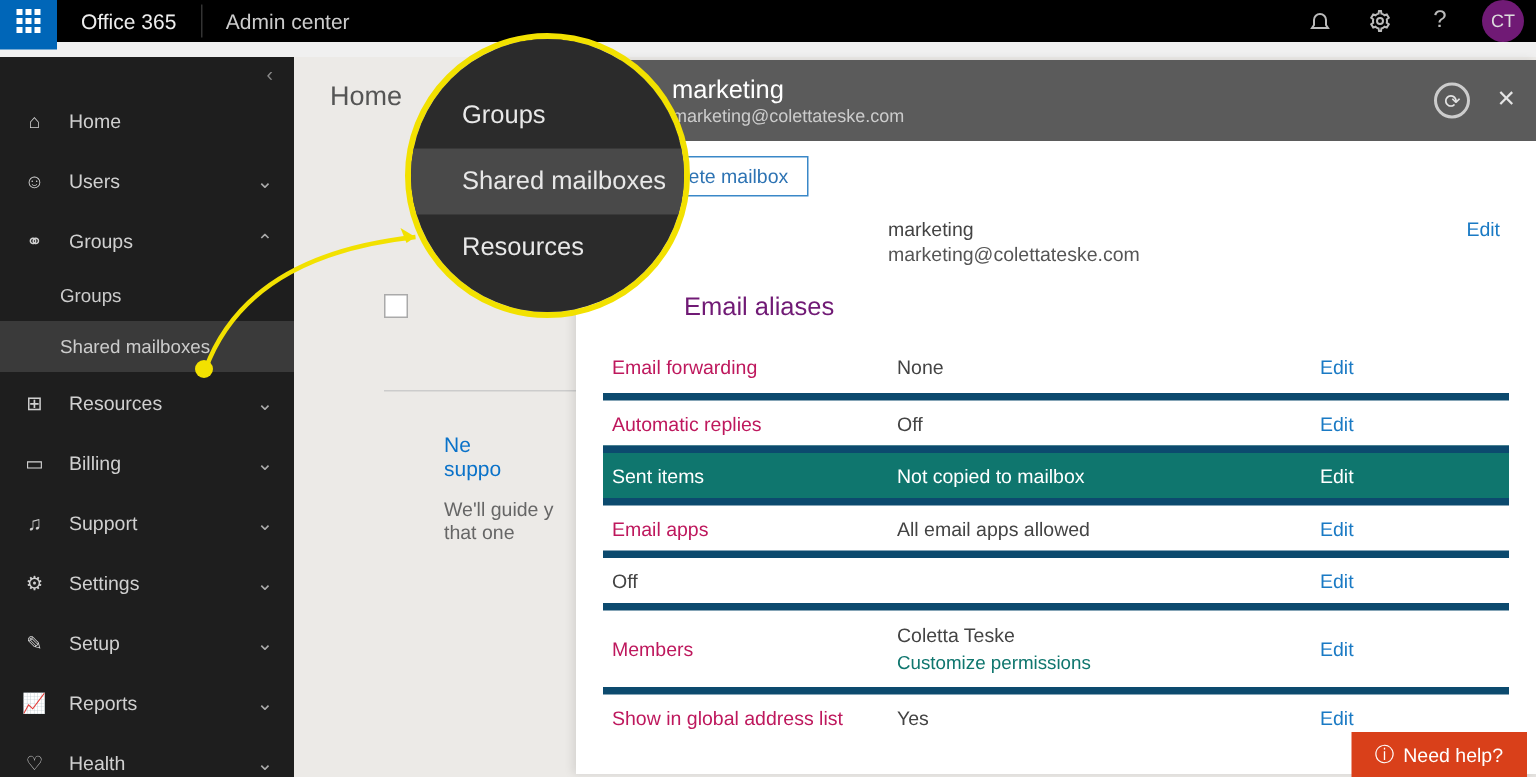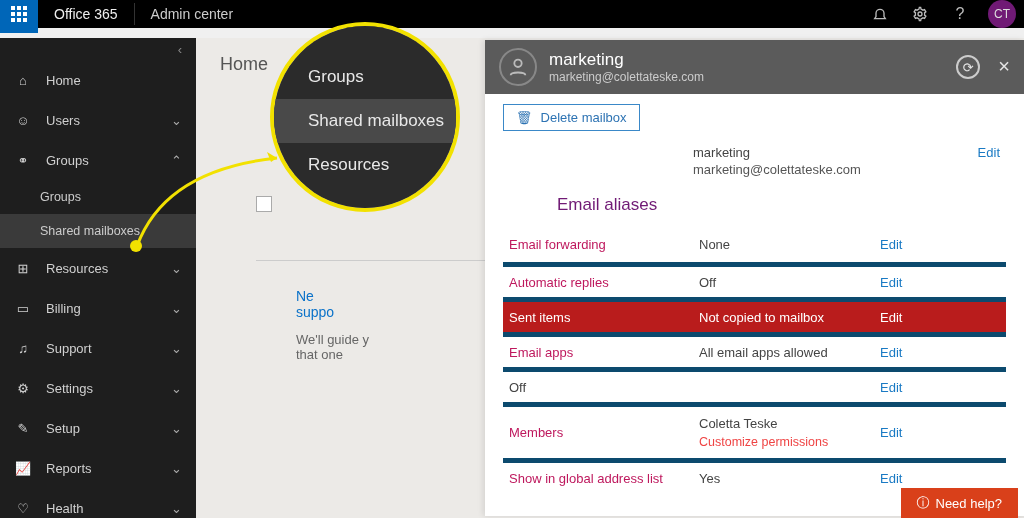--- a/index.html
+++ b/index.html
@@ -93,21 +93,21 @@
   }
   .help-panel .hl { color: #0a72c9; font-size: 14px; }
   .help-panel .ht { font-size: 13px; margin-top: 12px; color: #666; }
   .section-rule {
     position:absolute; left:60px; top:222px; width:310px; border-top:1px solid #ccc;
   }
   
   .flyout {
     position: absolute;
     top: 40px; right: 0;
-    width: 539px;
+    width: 640px;
     height: 476px;
     background: #fff;
     box-shadow: -2px 0 6px rgba(0,0,0,0.1);
   }
   .flyout-header {
     background: #5b5b5b; color: #fff;
     height: 54px; display: flex; align-items: center;
     padding: 0 14px;
   }
   .fh-avatar {
@@ -139,24 +139,24 @@
   .detail-row {
     display: flex; align-items: center;
     border-top: 5px solid #0c4a6e;
     height: 35px;
     padding: 0 6px;
   }
   .detail-row:first-child { border-top:none; }
   .detail-row .dl { width: 190px; color: #be185d; }
   .detail-row .dv { flex: 1; color: #444; }
   .detail-row .de { width: 130px; text-align: left; color: #1a7ac4; padding-left:10px; }
-  .detail-row.active { background: #b91c1c; color: #fff; }
+  .detail-row.active { background: #0f766e; color: #fff; }
   .detail-row.active .dl, .detail-row.active .dv, .detail-row.active .de { color: #fff; }
   .detail-row.memrow { height: 56px; }
-  .memrow .dv2 { color:#ef4444; font-size:12.5px; margin-top:4px; }
+  .memrow .dv2 { color:#0f766e; font-size:12.5px; margin-top:4px; }
   .aliases-label {
     color:#701a75; font-size:17px; padding: 4px 6px 8px 6px; margin-left: 48px;
   }
   
   .zoom-wrap {
     position: absolute;
     top: 22px; left: 270px;
     width: 190px; height: 190px;
     border: 4px solid #f2e100;
     border-radius: 50%;

